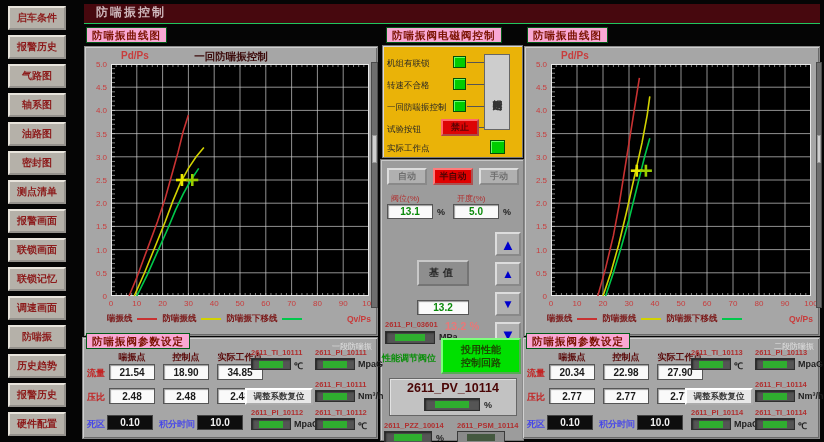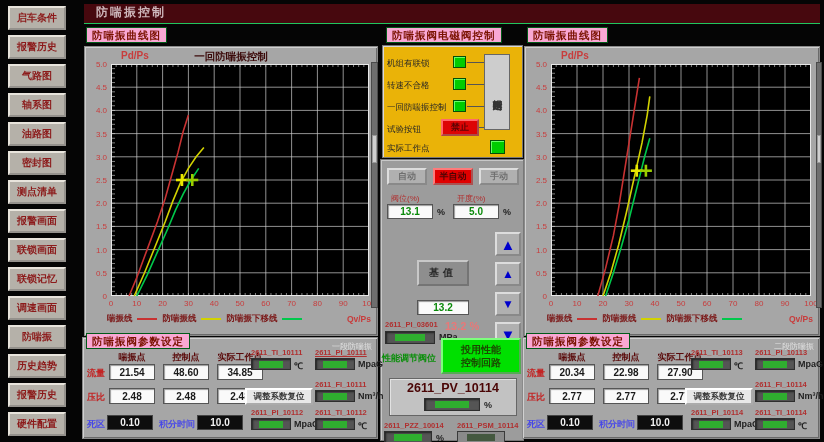--- a/index.html
+++ b/index.html
@@ -667,33 +667,33 @@
       </div>
   </div>
 
   <div class="param-panel" id="param0" style="left:82px;width:296px">
       <div class="corner-label" style="">一段防喘振</div>
       <div class="col-head" style="left: 23px;">喘振点</div>
       <div class="col-head" style="left: 77px;">控制点</div>
       <div class="col-head" style="left: 131px;">实际工作点</div>
       <div class="row-label" style="left: 4px; top: 29px;">流量</div>
       <div class="wbox" style="left: 26px; top: 26px; width: 46px; height: 16px; color: rgb(26, 26, 26);">21.54</div>
-      <div class="wbox" style="left: 80px; top: 26px; width: 46px; height: 16px; color: rgb(26, 26, 26);">48.60</div>
+      <div class="wbox" style="left: 80px; top: 26px; width: 46px; height: 16px; color: rgb(26, 26, 26);">18.90</div>
       <div class="wbox" style="left: 134px; top: 26px; width: 46px; height: 16px; color: rgb(26, 26, 26);">34.85</div>
       <div class="row-label" style="left: 4px; top: 53px;">压比</div>
       <div class="wbox" style="left: 26px; top: 50px; width: 46px; height: 16px; color: rgb(26, 26, 26);">2.48</div>
       <div class="wbox" style="left: 80px; top: 50px; width: 46px; height: 16px; color: rgb(26, 26, 26);">2.48</div>
       <div class="wbox" style="left: 134px; top: 50px; width: 46px; height: 16px; color: rgb(26, 26, 26);">2.48</div>
       <div class="reset-btn" style="left: 162px; top: 50px; width: 68px; height: 17px;">调整系数复位</div>
       <div class="tinytag" style="left: 168px; top: 10px;">2611_TI_10111</div>
       <div class="gdisp" style="left: 168px; top: 20px; width: 40px; height: 12px;">
         <span class="blob"></span>
       </div>
       <div class="unit" style="left: 211px; top: 21px;">℃</div>
-      <div class="tinytag" style="left: 232px; top: 10px; text-decoration: underline;">2611_PI_10111</div>
+      <div class="tinytag" style="left: 232px; top: 10px;">2611_PI_10111</div>
       <div class="gdisp" style="left: 232px; top: 20px; width: 40px; height: 12px;">
         <span class="blob"></span>
       </div>
       <div class="unit" style="left: 275px; top: 21px;">MpaG</div>
       <div class="tinytag" style="left: 232px; top: 42px;">2611_FI_10111</div>
       <div class="gdisp" style="left: 232px; top: 52px; width: 40px; height: 12px;">
         <span class="blob"></span>
       </div>
       <div class="unit" style="left: 275px; top: 53px;">Nm³/h</div>
       <div class="tinytag" style="left: 168px; top: 70px;">2611_PI_10112</div>

